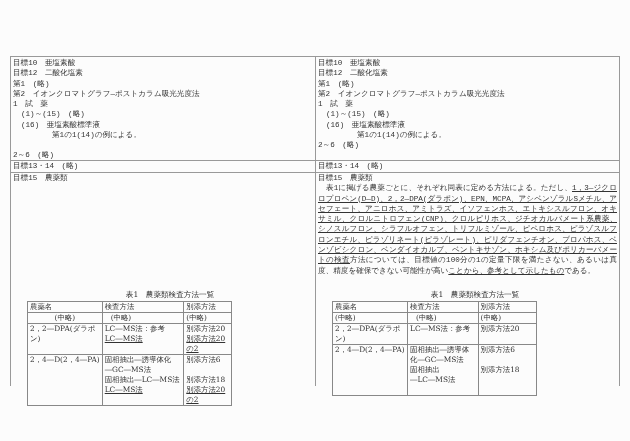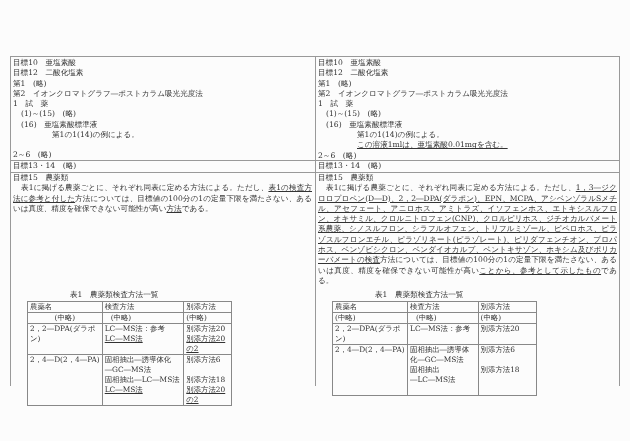--- a/index.html
+++ b/index.html
@@ -4,27 +4,27 @@
 <style>
   html, body { margin: 0; padding: 0; background: #fcfcfc; }
   body { width: 630px; height: 441px; position: relative; overflow: hidden;
          font-family: "DejaVu Serif", "Liberation Serif", serif; color: #333; }
   .outer { position: absolute; left: 10px; top: 56px; width: 610px; }
   .col { position: absolute; top: 0; width: 304px; }
   .col.left { left: 0; }
   .col.right { left: 305px; }
   .vline { position: absolute; background: #999; width: 1px; }
   .hline { position: absolute; background: #999; height: 1px; }
-  .cell { position: absolute; left: 3px; right: 2px; font-size: 7.6px; line-height: 10.3px; }
+  .cell { position: absolute; left: 3px; right: 2px; font-size: 7.6px; line-height: 10.3px; font-family: Liberation Mono, monospace; }
   .ln { white-space: nowrap; overflow: visible; }
   .ind1 { padding-left: 8px; }
   .ind2 { padding-left: 39px; }
   .ul { text-decoration: underline; text-underline-offset: 1px; }
   .para { white-space: normal; text-indent: 8px; text-align: justify; }
-  .caption { position: absolute; font-size: 7.6px; }
+  .caption { position: absolute; font-size: 7.6px; text-align: center; }
   table.inner { position: absolute; border-collapse: collapse; font-size: 7.4px; line-height: 10px; }
   table.inner td { border: 1px solid #888; padding: 0 2px; vertical-align: top; }
   table.inner td.hd { }
   table.inner td.ctr { text-align: center; }
 </style>
 </head>
 <body>
 
 <div class="outer">
 
@@ -46,21 +46,20 @@
       <div class="ln ind1">(16)　亜塩素酸標準液</div>
       <div class="ln ind2">第1の1(14)の例による。</div>
       <div class="ln" style="height:10px;"></div>
       <div class="ln">2～6　(略)</div>
     </div>
     <div class="cell" style="top:105px;">
       <div class="ln">目標13・14　(略)</div>
     </div>
     <div class="cell" style="top:117px;">
       <div class="ln">目標15　農薬類</div>
-      <div class="para"><span>表1に掲げる農薬ごとに、それぞれ同表に定める方法による。ただし、</span><span class="ul">表1の検査方法に参考と付した</span><span>方法については、目標値の100分の1の定量下限を満たさない、あるいは真度、精度を確保できない可能性が高い</span><span class="ul">方法</span><span>である。</span></div>
     </div>
     <div class="caption" style="left:60px;width:200px;top:234px;">表1　農薬類検査方法一覧</div>
     <table class="inner" style="left:17px;top:245px;width:205px;">
       <colgroup>
           <col style="width:60px">
           <col style="width:90px">
           <col style="width:55px">
         </colgroup>
       <tbody>
           <tr>
@@ -105,21 +104,20 @@
   <div class="col right">
     <div class="cell" style="top:2px;">
       <div class="ln">目標10　亜塩素酸</div>
       <div class="ln">目標12　二酸化塩素</div>
       <div class="ln">第1　(略)</div>
       <div class="ln">第2　イオンクロマトグラフ―ポストカラム吸光光度法</div>
       <div class="ln">1　試　薬</div>
       <div class="ln ind1">(1)～(15)　(略)</div>
       <div class="ln ind1">(16)　亜塩素酸標準液</div>
       <div class="ln ind2">第1の1(14)の例による。</div>
-      <div class="ln ind2"><span class="ul">この溶液1mlは、亜塩素酸0.01mgを含む。</span></div>
       <div class="ln">2～6　(略)</div>
     </div>
     <div class="cell" style="top:105px;">
       <div class="ln">目標13・14　(略)</div>
     </div>
     <div class="cell" style="top:117px;">
       <div class="ln">目標15　農薬類</div>
       <div class="para"><span>表1に掲げる農薬ごとに、それぞれ同表に定める方法による。ただし、</span><span class="ul">1，3―ジクロロプロペン(D―D)、2，2―DPA(ダラポン)、EPN、MCPA、アシベンゾラルSメチル、アセフェート、アニロホス、アミトラズ、イソフェンホス、エトキシスルフロン、オキサミル、クロルニトロフェン(CNP)、クロルピリホス、ジチオカルバメート系農薬、シノスルフロン、シラフルオフェン、トリフルミゾール、ピペロホス、ピラゾスルフロンエチル、ピラゾリネート(ピラゾレート)、ピリダフェンチオン、プロパホス、ベンゾビシクロン、ベンダイオカルブ、ベントキサゾン、ホキシム及びポリカーバメートの検査</span><span>方法については、目標値の100分の1の定量下限を満たさない、あるいは真度、精度を確保できない可能性が高い</span><span class="ul">ことから、参考として示したもの</span><span>である。</span></div>
     </div>
     <div class="caption" style="left:60px;width:200px;top:234px;">表1　農薬類検査方法一覧</div>

